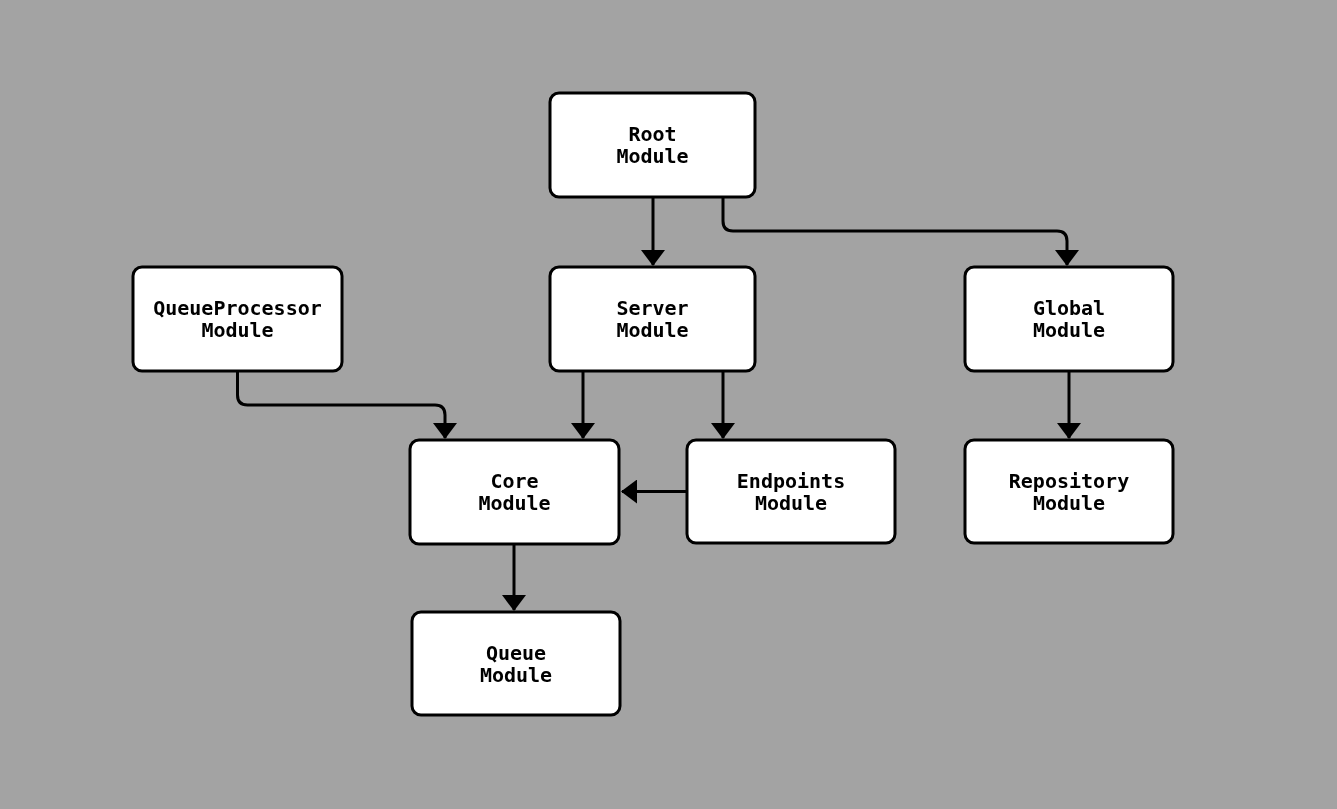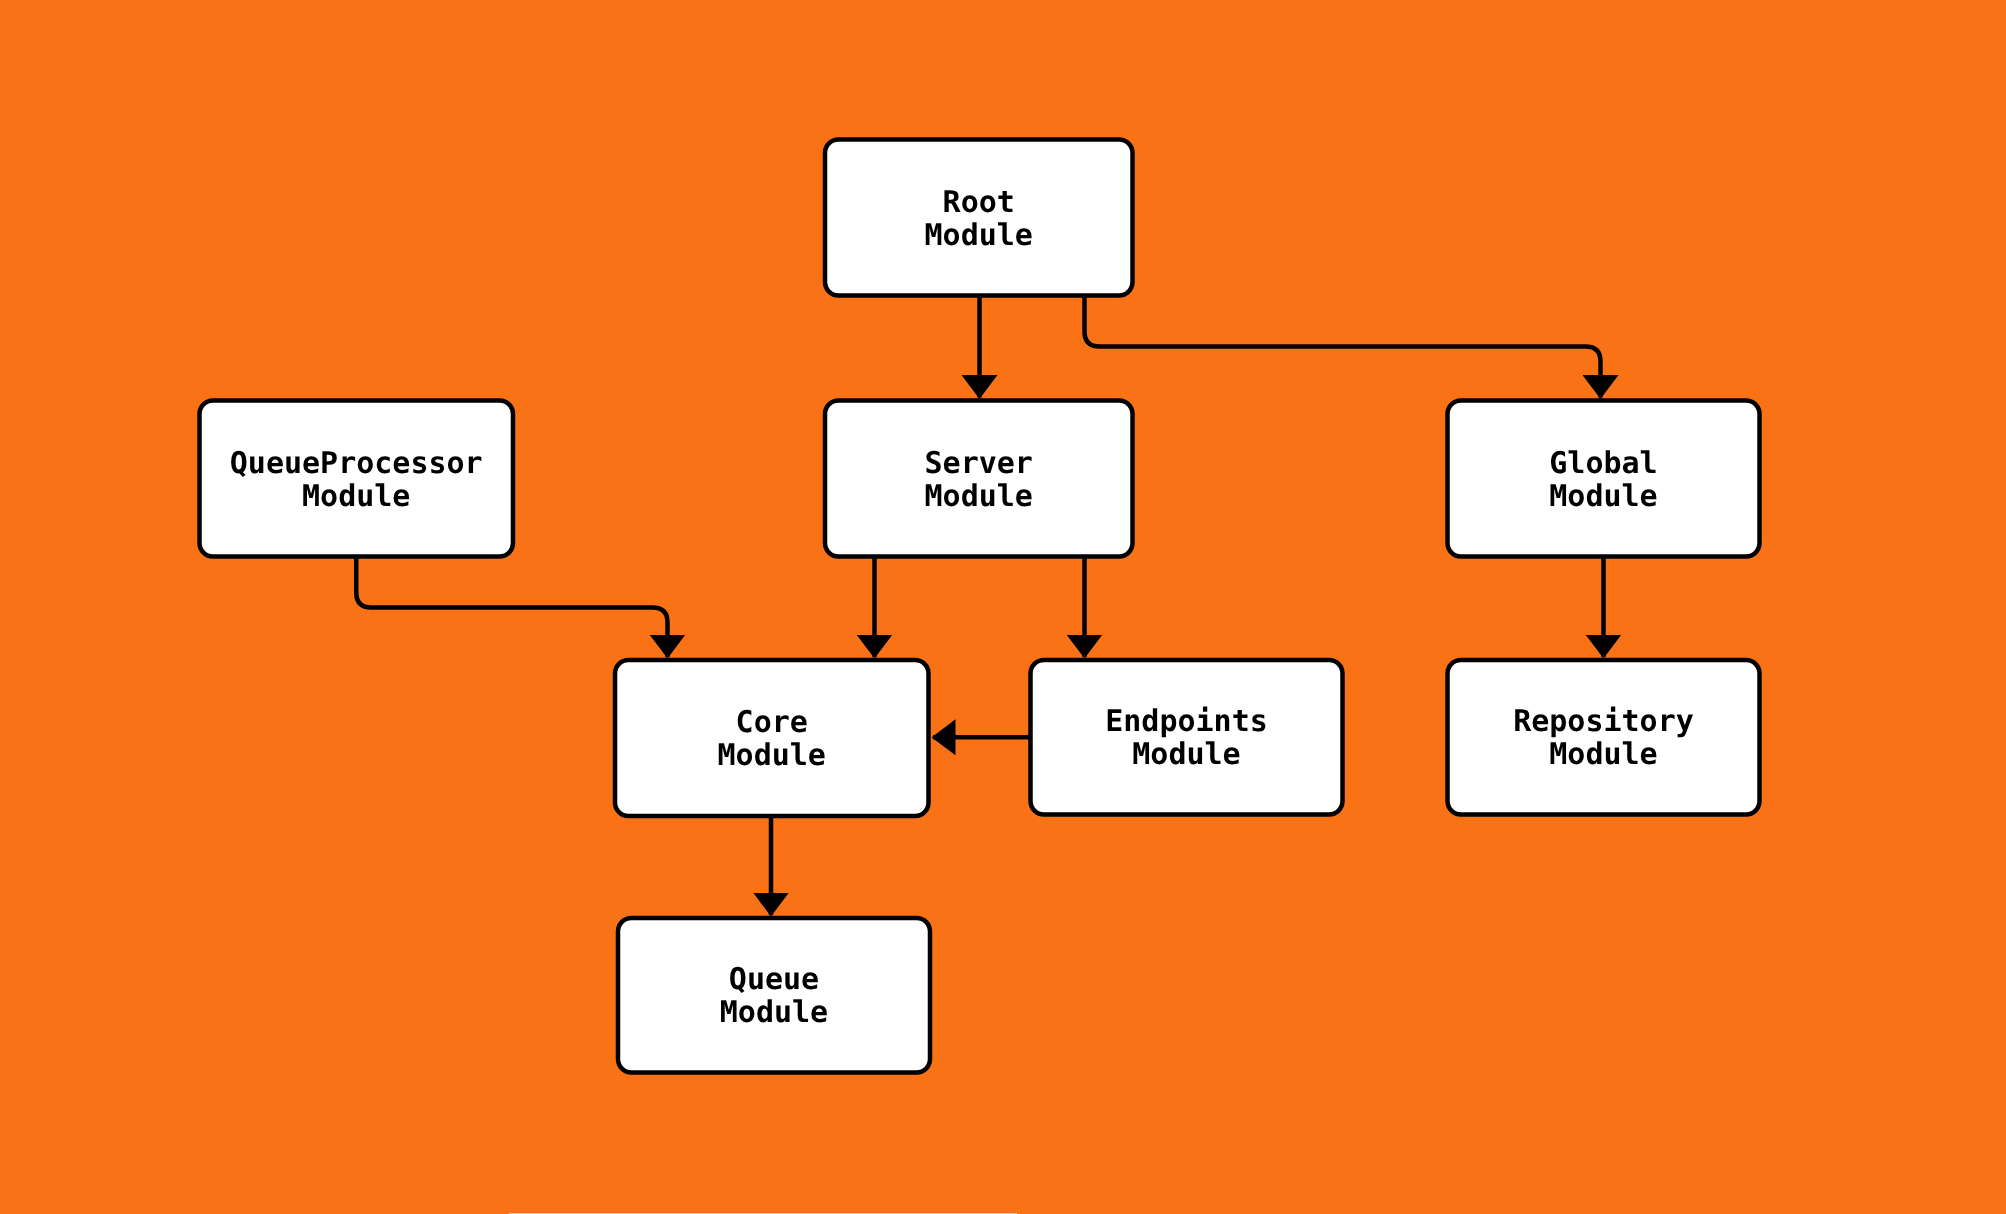--- a/index.html
+++ b/index.html
@@ -7,21 +7,21 @@
     padding: 0;
     background: #ffffff;
     width: 1337px;
     height: 809px;
     overflow: hidden;
   }
   .diagram-wrap {
     position: relative;
     width: 1337px;
     height: 809px;
-    background: #f97316;
+    background: #a3a3a3;
   }
   svg { display: block; }
   .node-box {
     fill: #ffffff;
     stroke: #000000;
     stroke-width: 3;
   }
   .node-label {
     font-family: "DejaVu Sans Mono", "Liberation Mono", monospace;
     font-weight: bold;

